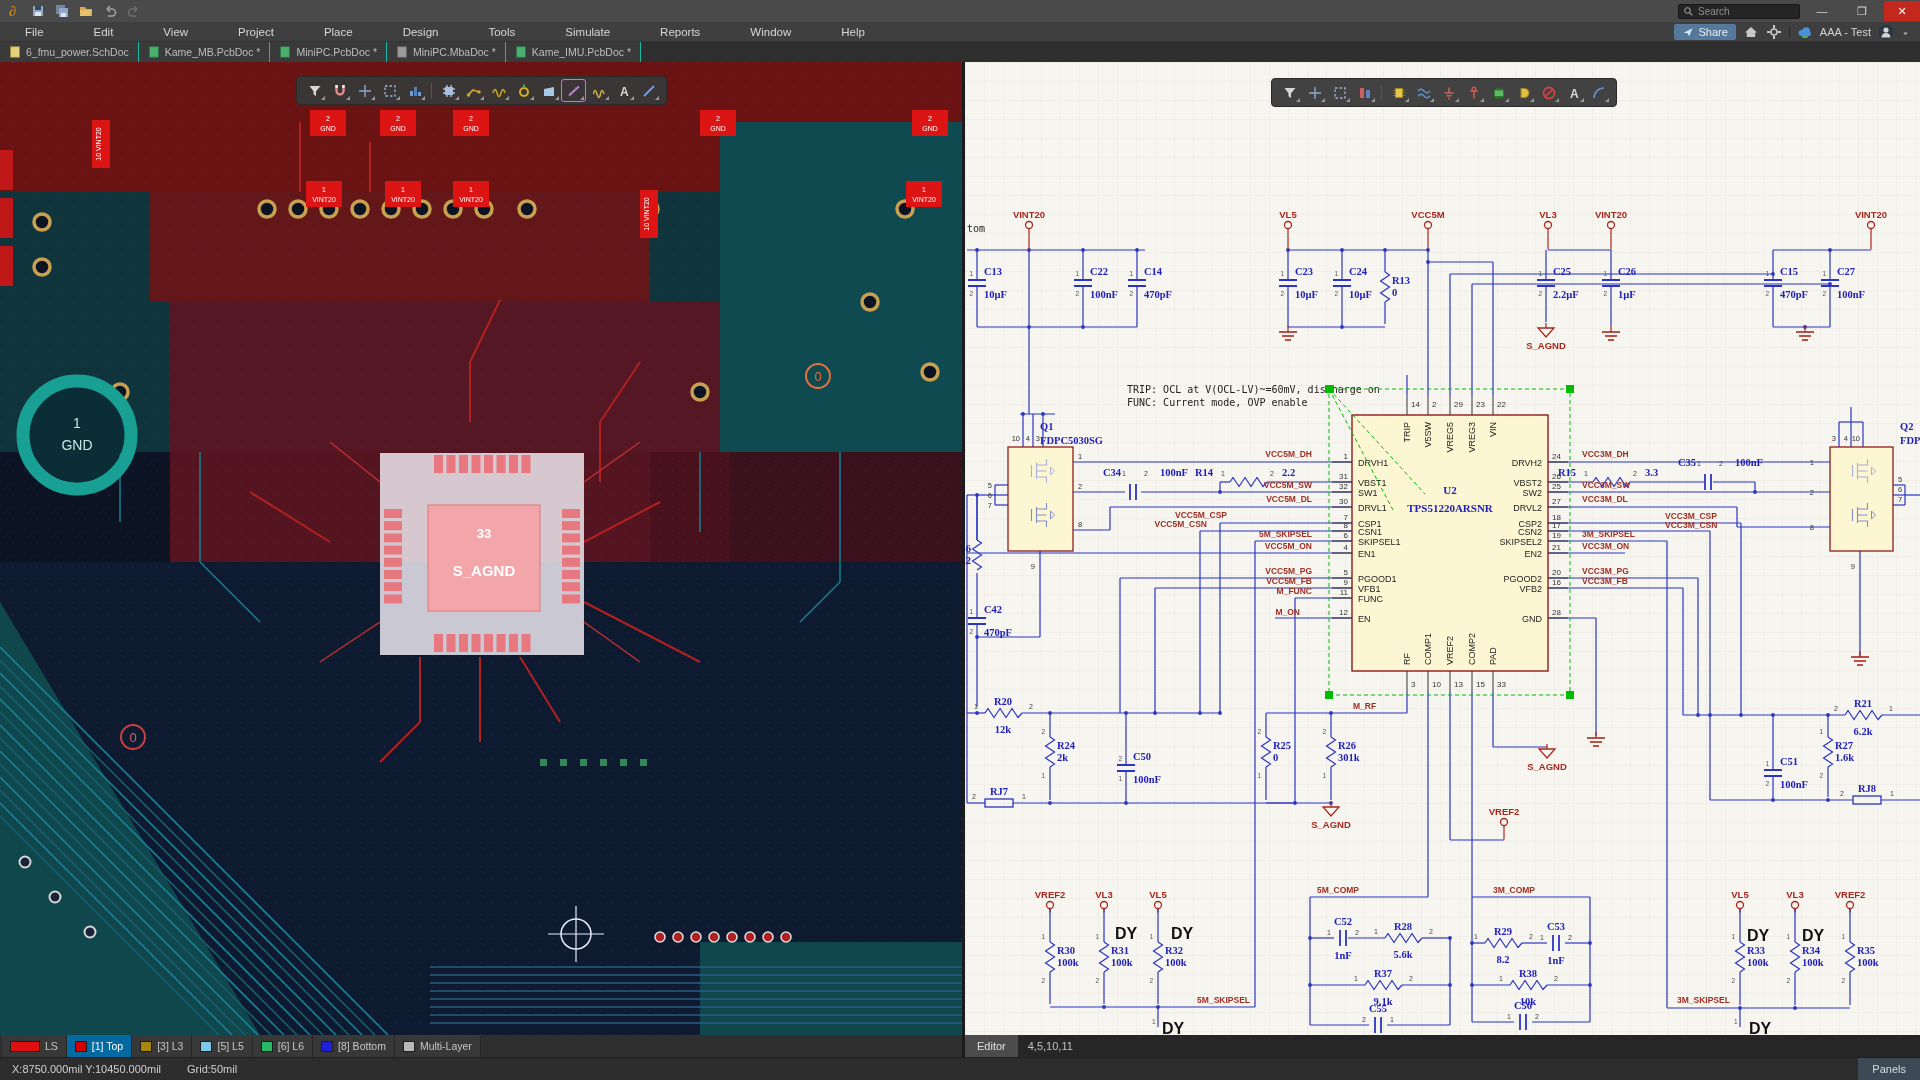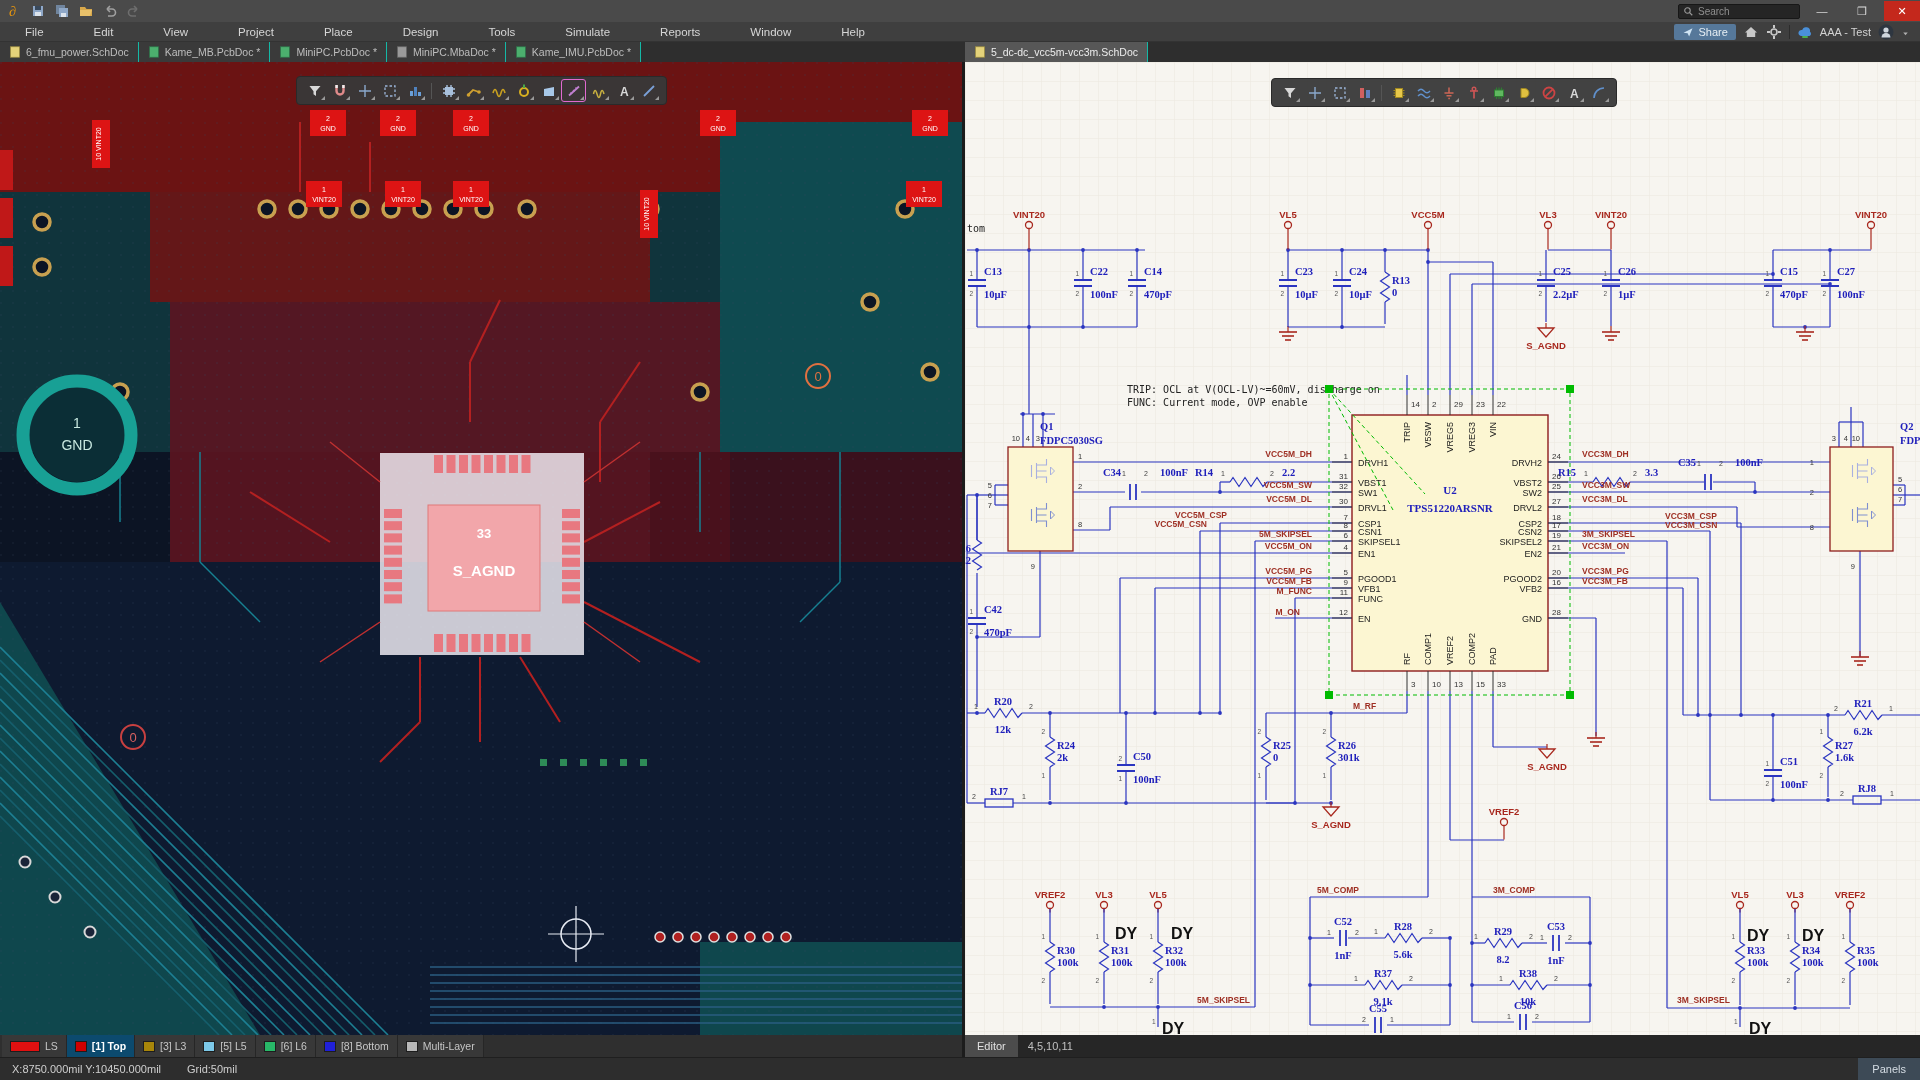--- a/index.html
+++ b/index.html
@@ -41,21 +41,21 @@
   #sch-toolbar { left:306px; top:16px; }
   .tbi { width:23px; height:21px; position:relative; display:flex; align-items:center; justify-content:center; border-radius:2px; }
   .tbi::after { content:""; position:absolute; right:1px; bottom:1px; border-left:4px solid transparent; border-bottom:4px solid #9a9a9a; }
   .tbi.active { outline:1.5px solid #e06ad0; }
   .tbsep { width:1px; height:16px; background:#555; margin:0 3px; }
   
   #subbars { height:22px; display:flex; background:#2f2f2f; }
   #layerbar { width:962px; display:flex; align-items:center; background:#2f2f2f; padding-left:2px; }
   .layer-item { display:flex; align-items:center; gap:5px; padding:0 8px; height:22px;
     color:#c6c6c6; font-size:10.5px; background:#383838; border-right:1px solid #262626; }
-  .layer-item.active { background:#0c4a6e; color:#fff; font-weight:bold; }
+  .layer-item.active { background:#0369a1; color:#fff; font-weight:normal; }
   .lsw { width:12px; height:11px; display:inline-block; border:1px solid #1d1d1d; }
   .lsw.wide { width:30px; }
   #editorbar { flex:1; background:#262626; display:flex; align-items:center; border-left:3px solid #1c1c1c; }
   #editor-tab { background:#4c4c4c; color:#e0e0e0; font-size:11px; padding:2px 12px; height:22px; line-height:18px; }
   #editor-info { color:#c0c0c0; font-size:11px; margin-left:10px; }
   #statusbar { height:23px; background:#2d2d2d; border-top:1px solid #1f1f1f; display:flex; align-items:center; color:#cfcfcf; font-size:11px; }
   #status-coords { padding-left:12px; }
   #status-grid { padding-left:26px; }
   #panels-btn { margin-left:auto; height:23px; background:#3d4a56; color:#d5dde4; display:flex; align-items:center; padding:0 14px; font-size:11px; }
   svg text { user-select:none; }
@@ -181,28 +181,20 @@
           </svg></span>
         <span>MiniPC.MbaDoc *</span>
       </div>
       <div class="doc-tab">
         <span class="qicon" style="width: 12px; height: 13px;"><svg width="12" height="12" viewBox="0 0 16 16" xmlns="http://www.w3.org/2000/svg">
             <rect x="2" y="1" width="12" height="14" fill="#4caf6e" stroke="#2e7048"></rect>
           </svg></span>
         <span>Kame_IMU.PcbDoc *</span>
       </div>
     </div>
-  <div id="tab-right">
-      <div class="doc-tab active">
-        <span class="qicon" style="width: 12px; height: 13px;"><svg width="12" height="12" viewBox="0 0 16 16" xmlns="http://www.w3.org/2000/svg">
-            <rect x="2" y="1" width="12" height="14" fill="#e4d27a" stroke="#9a8a40"></rect>
-          </svg></span>
-        <span>5_dc-dc_vcc5m-vcc3m.SchDoc</span>
-      </div>
-    </div>
 </div>
 
 <div id="main">
   <div id="pcb-pane">
     <svg id="pcb-svg" width="962" height="973" viewBox="0 0 962 973">
         <rect x="0" y="0" width="962" height="973" fill="#0c1424"></rect>
         <rect x="0" y="0" width="962" height="390" fill="#10343c" opacity="1"></rect>
         <rect x="0" y="0" width="962" height="130" fill="#6b1313" opacity="1"></rect>
         <rect x="150" y="130" width="500" height="110" fill="#6e1414" opacity="0.9"></rect>
         <rect x="170" y="240" width="560" height="330" fill="#5c1420" opacity="0.9"></rect>

